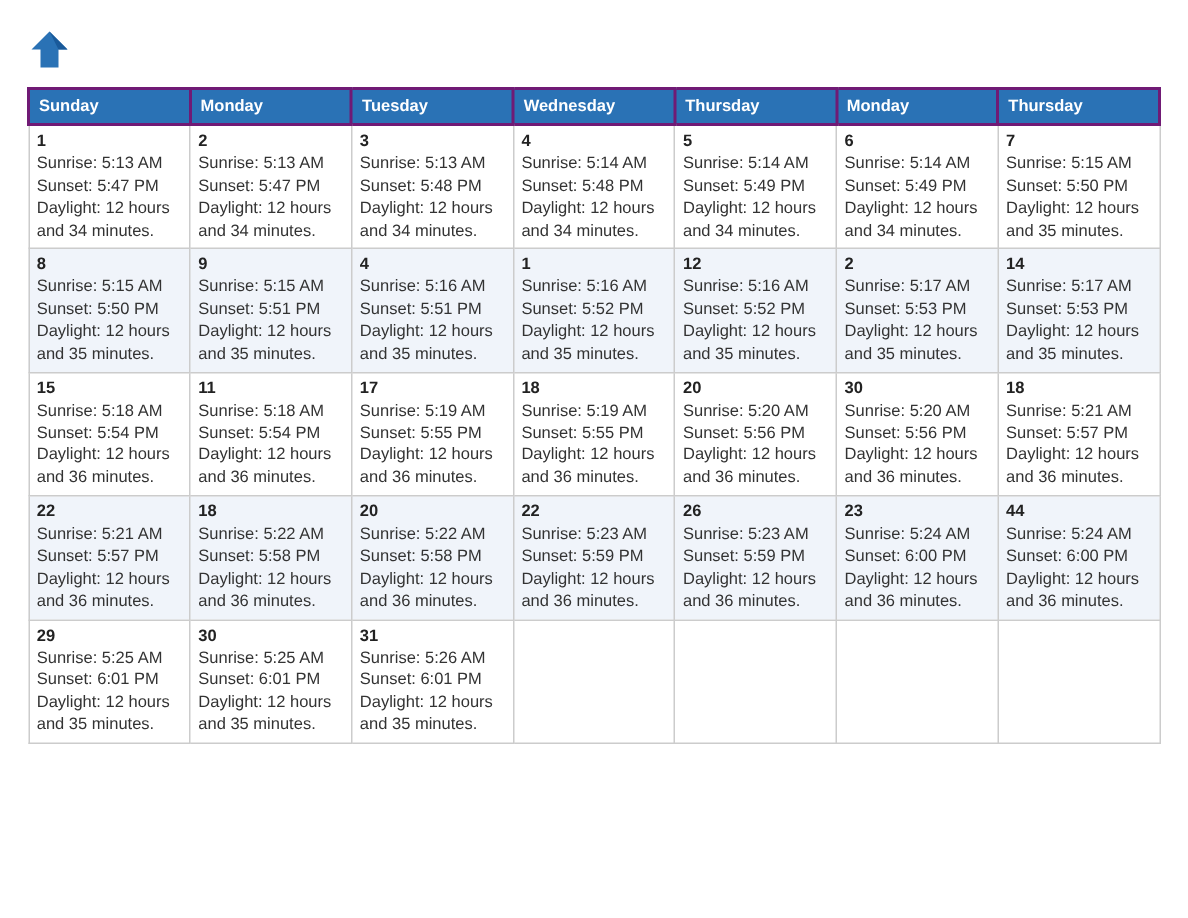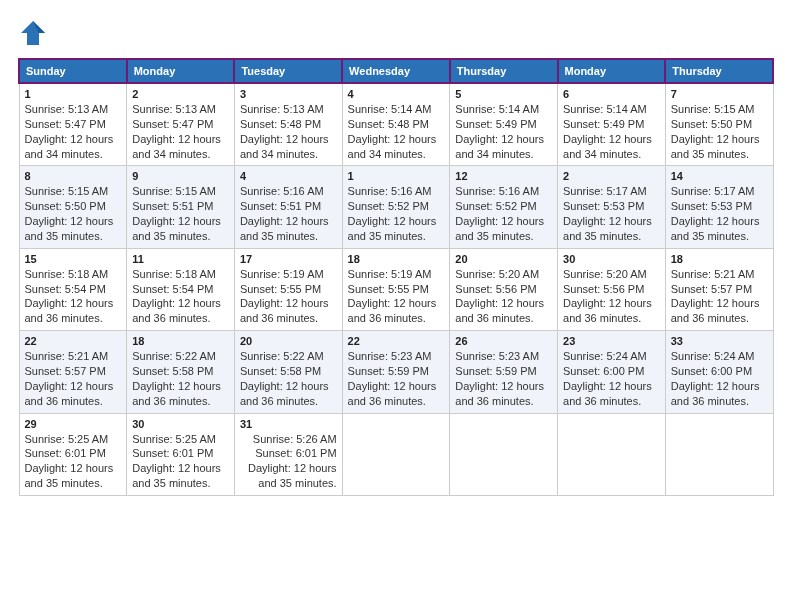--- a/index.html
+++ b/index.html
@@ -317,21 +317,21 @@
 and 36 minutes.</div>
           </td>
           <td>
             <span class="day-num">23</span>
             <div class="day-info" style="white-space: pre-line;">Sunrise: 5:24 AM
 Sunset: 6:00 PM
 Daylight: 12 hours
 and 36 minutes.</div>
           </td>
           <td>
-            <span class="day-num">33</span>
+            <span class="day-num">44</span>
             <div class="day-info" style="white-space: pre-line;">Sunrise: 5:24 AM
 Sunset: 6:00 PM
 Daylight: 12 hours
 and 36 minutes.</div>
           </td>
         </tr>
         <tr>
           <td>
             <span class="day-num">29</span>
             <div class="day-info" style="white-space: pre-line;">Sunrise: 5:25 AM
@@ -341,21 +341,21 @@
           </td>
           <td>
             <span class="day-num">30</span>
             <div class="day-info" style="white-space: pre-line;">Sunrise: 5:25 AM
 Sunset: 6:01 PM
 Daylight: 12 hours
 and 35 minutes.</div>
           </td>
           <td>
             <span class="day-num">31</span>
-            <div class="day-info" style="white-space: pre-line; text-align: right;">Sunrise: 5:26 AM
+            <div class="day-info" style="white-space: pre-line;">Sunrise: 5:26 AM
 Sunset: 6:01 PM
 Daylight: 12 hours
 and 35 minutes.</div>
           </td>
           <td class="empty-cell"></td>
           <td class="empty-cell"></td>
           <td class="empty-cell"></td>
           <td class="empty-cell"></td>
         </tr>
       </tbody>

